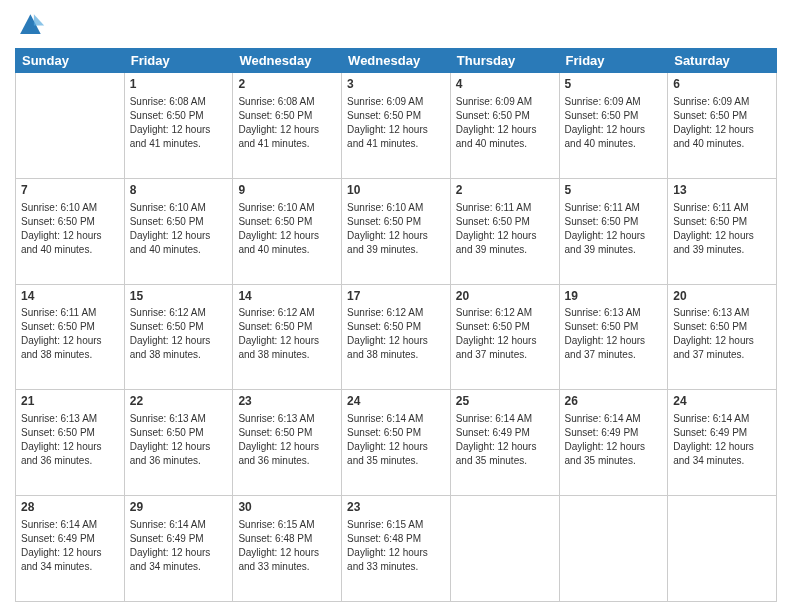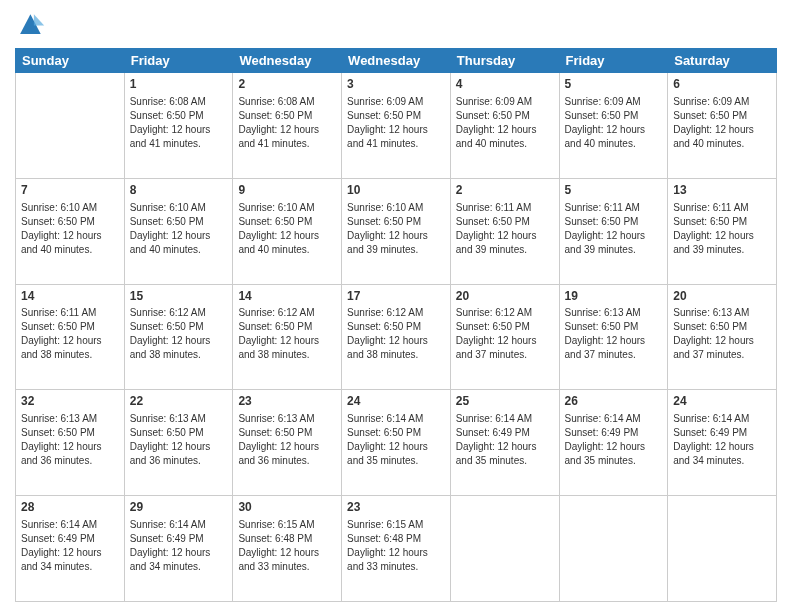--- a/index.html
+++ b/index.html
@@ -292,21 +292,21 @@
               <span class="day-num">20</span>
               <div>Sunrise: 6:13 AM</div>
               <div>Sunset: 6:50 PM</div>
               <div>Daylight: 12 hours and 37 minutes.</div>
             </div>
           </td>
         </tr>
         <tr>
           <td>
             <div class="cell-content">
-              <span class="day-num">32</span>
+              <span class="day-num">21</span>
               <div>Sunrise: 6:13 AM</div>
               <div>Sunset: 6:50 PM</div>
               <div>Daylight: 12 hours and 36 minutes.</div>
             </div>
           </td>
           <td>
             <div class="cell-content">
               <span class="day-num">22</span>
               <div>Sunrise: 6:13 AM</div>
               <div>Sunset: 6:50 PM</div>

